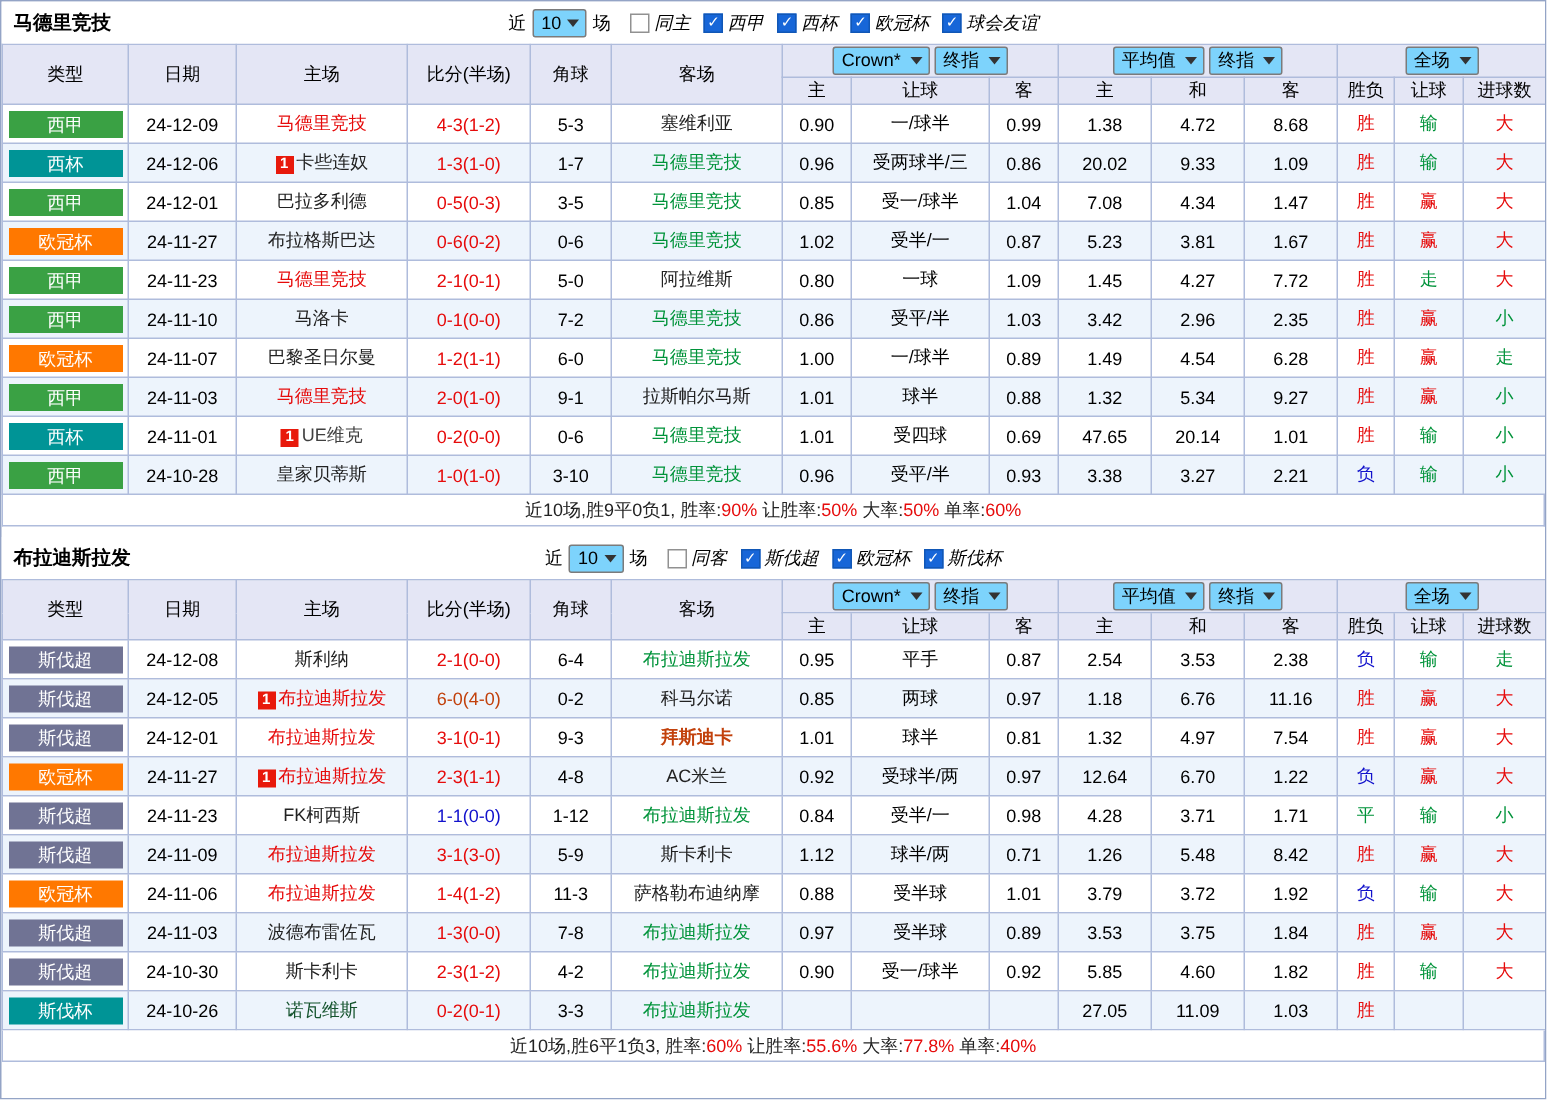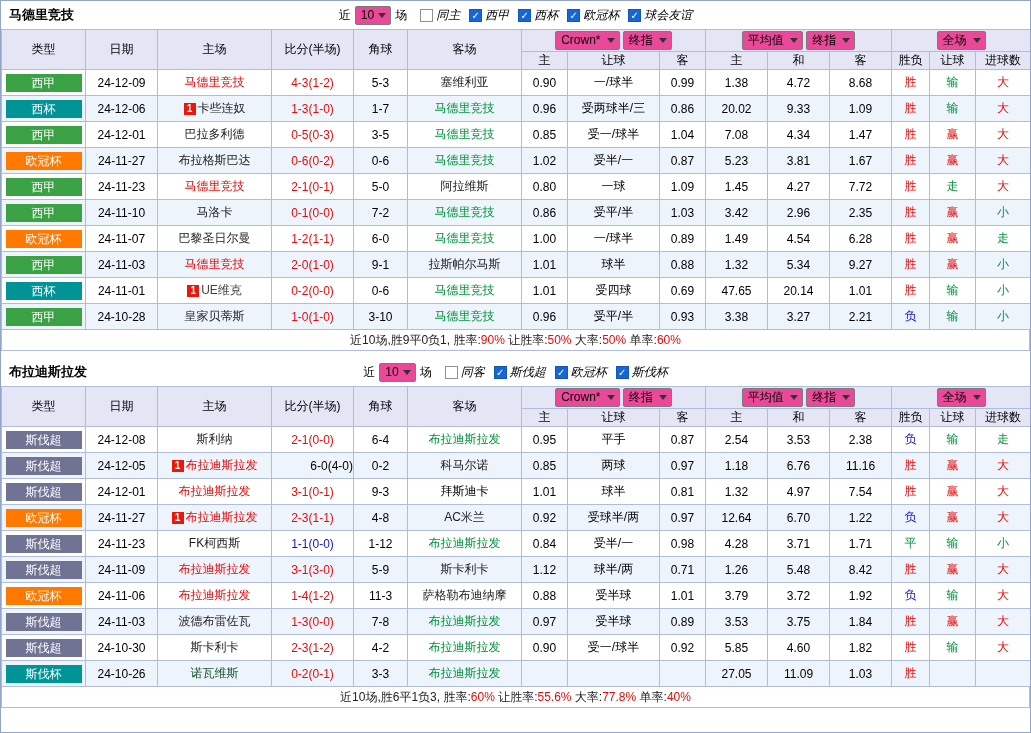--- a/index.html
+++ b/index.html
@@ -23,21 +23,21 @@
   .section + .section { margin-top: 7px; }
   .sec-head { height: 28px; position: relative; display: flex; align-items: center; background: #fff; }
   .team { position: absolute; left: 8px; font-size: 13px; font-weight: bold; }
   .filter { margin: 0 auto; display: flex; align-items: center; gap: 4px; }
   .cbs { display: inline-flex; align-items: center; }
   .cb { display: inline-flex; align-items: center; gap: 3px; margin-left: 9px; cursor: pointer; font-style: italic; }
   .cb .box { width: 13px; height: 13px; border: 1px solid #919191; background: #fff; color: #fff; font-size: 10px; line-height: 11px; text-align: center; }
   .cb .box.on { background: #1766d8; border-color: #1157b6; }
 
   
-  .select { display: inline-flex; align-items: center; justify-content: space-between; gap: 6px; height: 19px; border: 1px solid #7b7b7b; border-radius: 2px; background: #ec4899; color: #000; padding: 0 4px 0 5px; font-size: 12px; cursor: pointer; }
+  .select { display: inline-flex; align-items: center; justify-content: space-between; gap: 6px; height: 19px; border: 1px solid #7b7b7b; border-radius: 2px; background: #7dd3fc; color: #000; padding: 0 4px 0 5px; font-size: 12px; cursor: pointer; }
   .select .arr { width: 0; height: 0; border-left: 4px solid transparent; border-right: 4px solid transparent; border-top: 5px solid #333; }
   .select.sm { gap: 4px; }
 
   
   table.grid { border-collapse: collapse; width: 1029px; table-layout: fixed; font-size: 12px; }
   .grid th, .grid td { border: 1px solid #afbcdc; text-align: center; padding: 0; white-space: nowrap; overflow: hidden; }
   .grid thead th { background: #e4e6f5; font-weight: normal; color: #000; }
   .dd-row th { height: 22px; }
   .sub-row th { height: 17px; }
   .grid td { height: 26px; }
@@ -454,41 +454,41 @@
     <td>2.38</td>
     <td style="color: rgb(18, 18, 204);">负</td>
     <td style="color: rgb(0, 147, 58);">输</td>
     <td style="color: rgb(0, 147, 58);">走</td>
   </tr>
 
   <tr>
     <td><span class="badge" style="background: rgb(112, 115, 148);">斯伐超</span></td>
     <td>24-12-05</td>
     <td><span class="rank">1</span><span style="color: rgb(230, 11, 11);">布拉迪斯拉发</span></td>
-    <td style="color: #000000; text-align: right;">6-0(4-0)</td>
+    <td style="color: #c2410c;">6-0(4-0)</td>
     <td>0-2</td>
     <td><span style="color: rgb(34, 34, 34);">科马尔诺</span></td>
     <td>0.85</td>
     <td>两球</td>
     <td>0.97</td>
     <td>1.18</td>
     <td>6.76</td>
     <td>11.16</td>
     <td style="color: rgb(230, 11, 11);">胜</td>
     <td style="color: rgb(230, 11, 11);">赢</td>
     <td style="color: rgb(230, 11, 11);">大</td>
   </tr>
 
   <tr>
     <td><span class="badge" style="background: rgb(112, 115, 148);">斯伐超</span></td>
     <td>24-12-01</td>
     <td><span style="color: rgb(230, 11, 11);">布拉迪斯拉发</span></td>
     <td style="color: rgb(230, 11, 11);">3-1(0-1)</td>
     <td>9-3</td>
-    <td><span style="color: #000000;">拜斯迪卡</span></td>
+    <td><span style="color: #c2410c; font-weight: bold;">拜斯迪卡</span></td>
     <td>1.01</td>
     <td>球半</td>
     <td>0.81</td>
     <td>1.32</td>
     <td>4.97</td>
     <td>7.54</td>
     <td style="color: rgb(230, 11, 11);">胜</td>
     <td style="color: rgb(230, 11, 11);">赢</td>
     <td style="color: rgb(230, 11, 11);">大</td>
   </tr>

